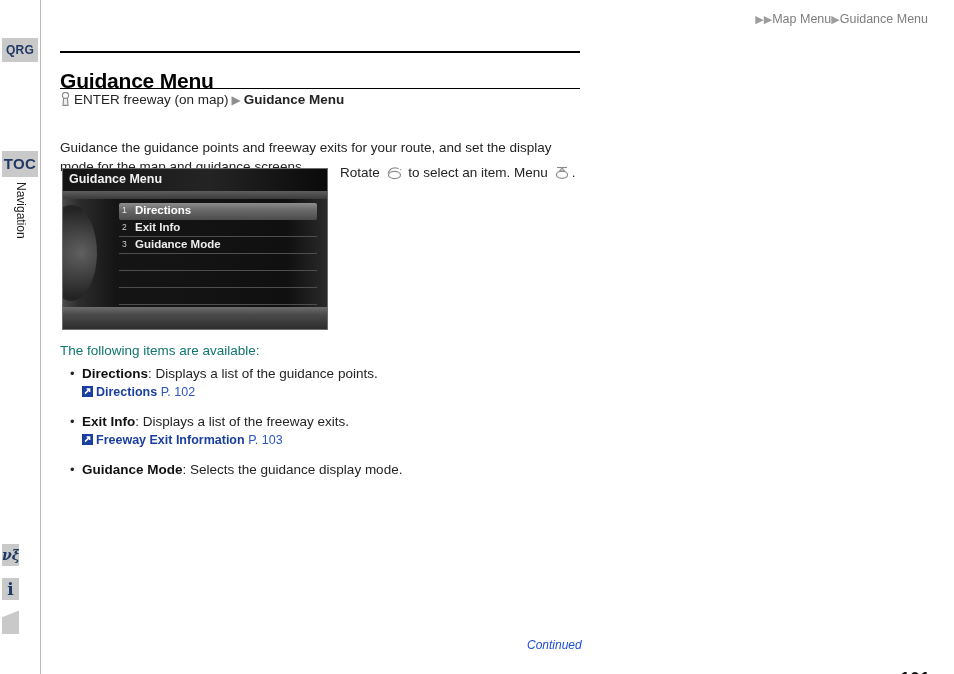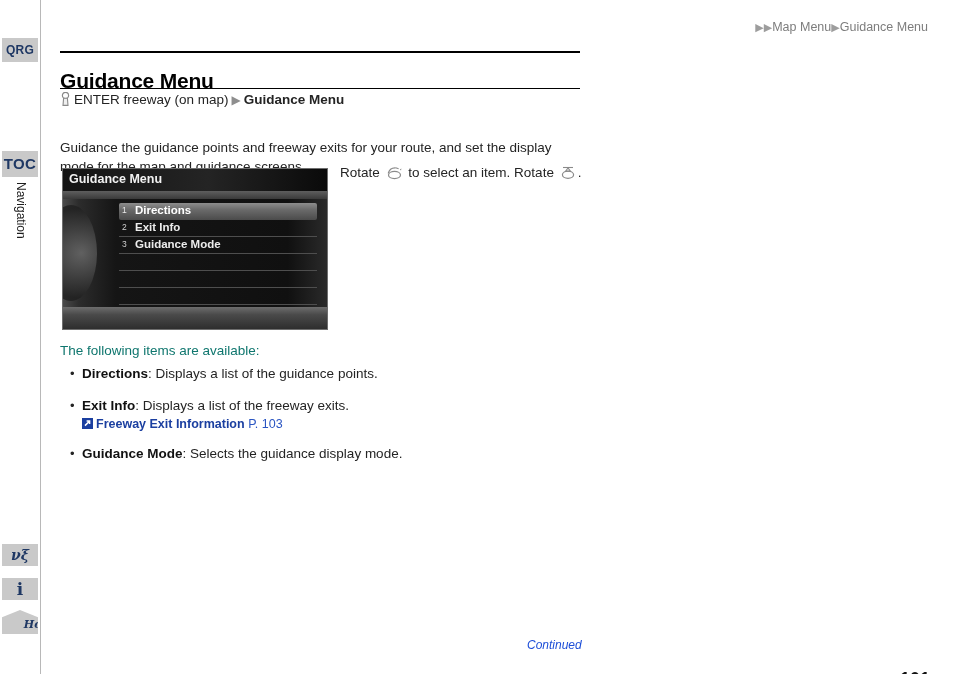--- a/index.html
+++ b/index.html
@@ -61,21 +61,21 @@
     transform-origin: left top;
     position: absolute;
     left: 26px;
     top: 0;
     white-space: nowrap;
   }
 
   .side-icon {
     position: absolute;
     left: 2px;
-    width: 36px;
+    width: 17px;
     height: 22px;
     background: #c9c9c9;
     color: #1f3864;
     text-align: center;
     overflow: hidden;
   }
   #icon-vsa  { top: 544px; }
   #icon-info { top: 578px; }
   #icon-home {
     top: 610px;
@@ -122,21 +122,21 @@
     top: 0;
     width: 1px;
     height: 674px;
     background: #b8b8b8;
   }
 
   
   #breadcrumb {
     position: absolute;
     right: 26px;
-    top: 20px;
+    top: 12px;
     font-size: 12.5px;
     color: #7d7d7d;
     white-space: nowrap;
   }
   #breadcrumb .bc-arrow {
     color: #9d9d9d;
     font-size: 11px;
   }
 
   
@@ -490,38 +490,46 @@
   <div id="rotate-hint">
     <span>Rotate</span>
     <span class="inline-icon">
       <svg width="17" height="14" viewBox="0 0 17 14">
         <ellipse cx="8.5" cy="9" rx="6" ry="3.6" fill="none" stroke="#8a8a8a" stroke-width="1.2"></ellipse>
         <path d="M2.2 7.4 C3.2 3.4 6.0 1.6 9.6 1.8" fill="none" stroke="#8a8a8a" stroke-width="1.2"></path>
         <path d="M13.8 3.6 l1.6 -1.0 l-0.4 1.9 z" fill="#8a8a8a"></path>
         <path d="M9.6 1.8 l3.0 1.0" fill="none" stroke="#8a8a8a" stroke-width="1.2"></path>
       </svg>
     </span>
-    <span>to select an item. Rotate</span>
+    <span>to select an item. Menu</span>
     <span class="inline-icon">
       <svg width="16" height="14" viewBox="0 0 16 14">
         <path d="M3 1.5 L13 1.5" stroke="#8a8a8a" stroke-width="1.1" fill="none"></path>
         <path d="M8 2 L5.6 5.2 L10.4 5.2 Z" fill="none" stroke="#8a8a8a" stroke-width="1.1"></path>
         <ellipse cx="8" cy="8.8" rx="5.6" ry="3.6" fill="none" stroke="#8a8a8a" stroke-width="1.2"></ellipse>
       </svg>
     </span><span>.</span>
   </div>
 
   <div id="items-intro">The following items are available:</div>
 
   <div id="items-list">
 
     <div class="item-block">
       <div class="item-line">
         <span class="bullet">•</span><span class="item-name">Directions</span><span>: Displays a list of the guidance points.</span>
       </div>
+      <div class="ref-line">
+        <span class="ref-icon">
+          <svg width="11" height="11" viewBox="0 0 11 11">
+            <path d="M3 7.6 L7.4 3.2 M4.6 3.0 L7.6 3.0 L7.6 6.0" fill="none" stroke="#ffffff" stroke-width="1.5"></path>
+          </svg>
+        </span><span class="ref-title">Directions</span>
+        <span class="ref-page">P. 102</span>
+      </div>
     </div>
 
     <div class="item-block">
       <div class="item-line">
         <span class="bullet">•</span><span class="item-name">Exit Info</span><span>: Displays a list of the freeway exits.</span>
       </div>
       <div class="ref-line">
         <span class="ref-icon">
           <svg width="11" height="11" viewBox="0 0 11 11">
             <path d="M3 7.6 L7.4 3.2 M4.6 3.0 L7.6 3.0 L7.6 6.0" fill="none" stroke="#ffffff" stroke-width="1.5"></path>

